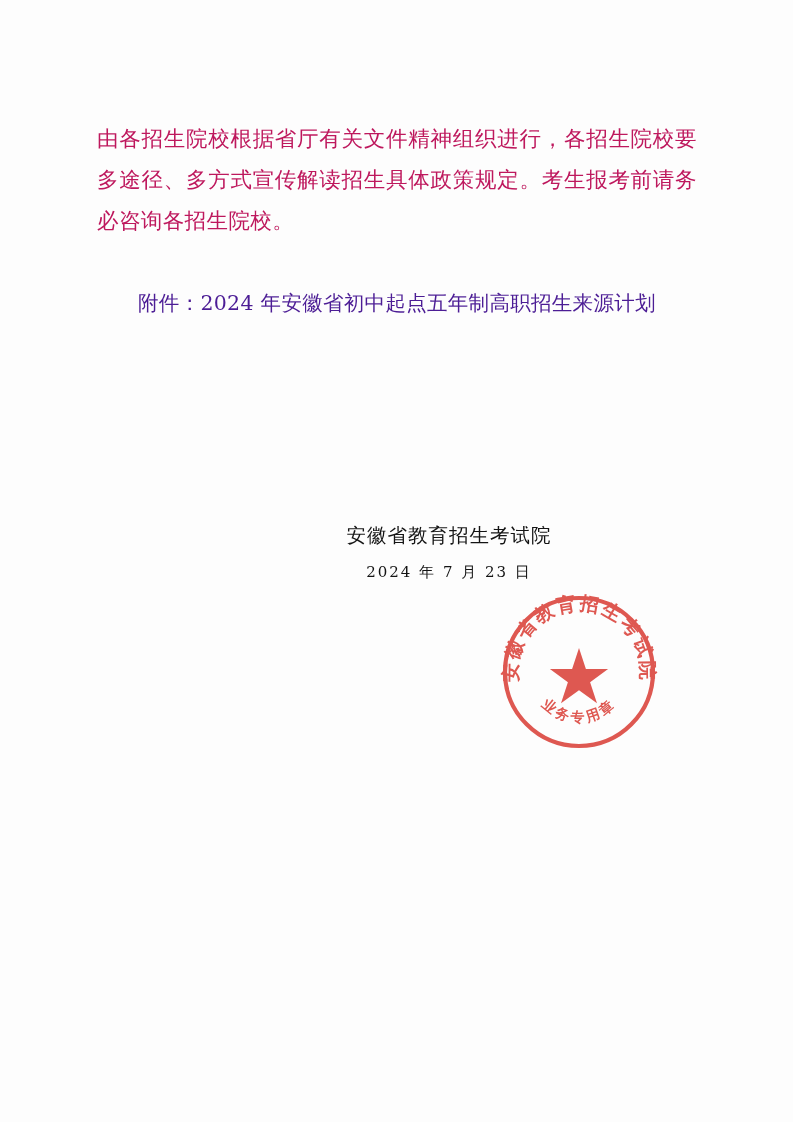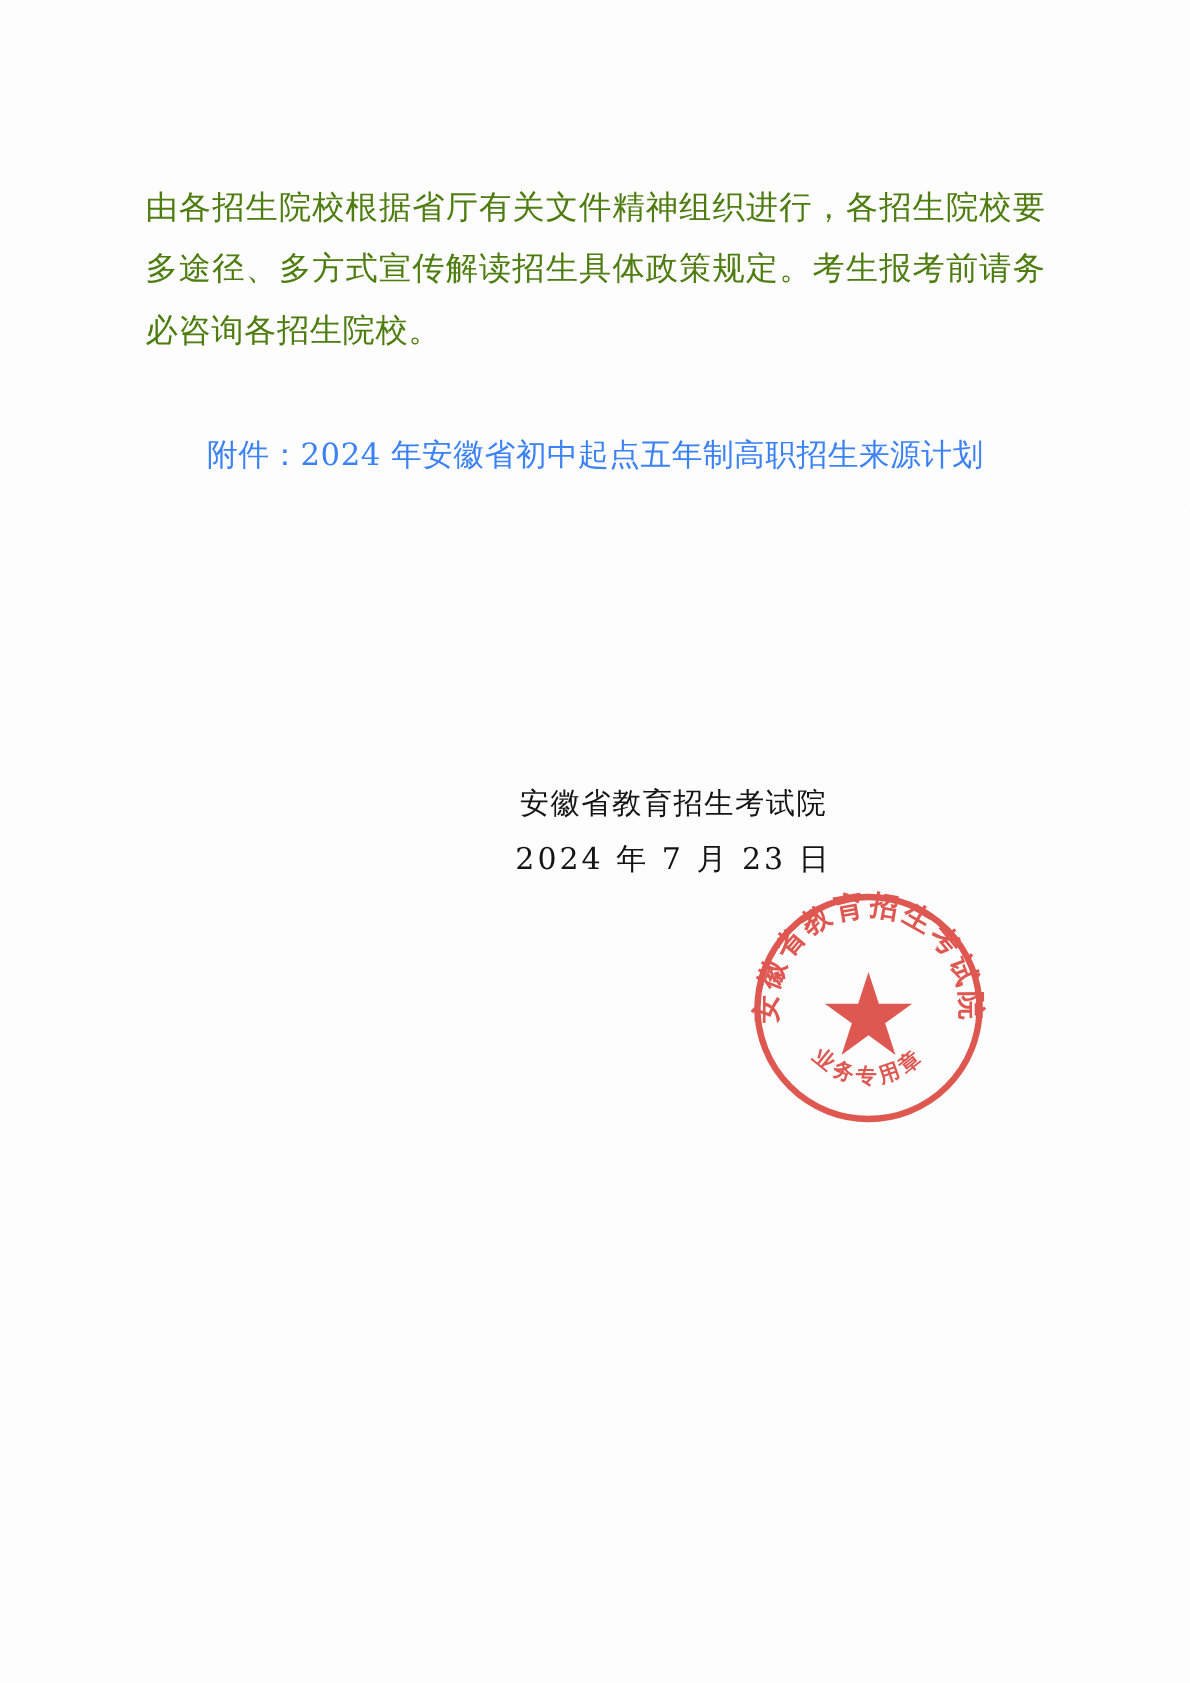--- a/index.html
+++ b/index.html
@@ -26,51 +26,51 @@
     top: 118px;
     width: 600px;
   }
   .para {
     font-size: 21.5px;
     line-height: 41px;
     letter-spacing: 0.4px;
     text-align: justify;
     text-justify: inter-ideograph;
     margin: 0 0 0 0;
-    color: #4d7c0f;
+    color: #be185d;
   }
   .para.indent {
     text-indent: 2em;
   }
   .para + .para {
     margin-top: 2px;
   }
   .attachment {
     margin-top: 42px;
     font-size: 20.5px;
     line-height: 40px;
     letter-spacing: 0.3px;
     text-indent: 2em;
-    color: #3b82f6;
+    color: #4c1d95;
   }
   .signature-block {
     position: absolute;
     right: 98px;
     top: 400px;
     width: 300px;
     text-align: center;
     color: #141414;
   }
   .sig-line {
     font-size: 19.5px;
     line-height: 36px;
     letter-spacing: 1px;
   }
   .sig-date {
-    font-size: 20px;
+    font-size: 15px;
     line-height: 36px;
     letter-spacing: 2px;
   }
   
   .seal {
     position: absolute;
     left: 403px;
     top: 475px;
     width: 158px;
     height: 158px;

